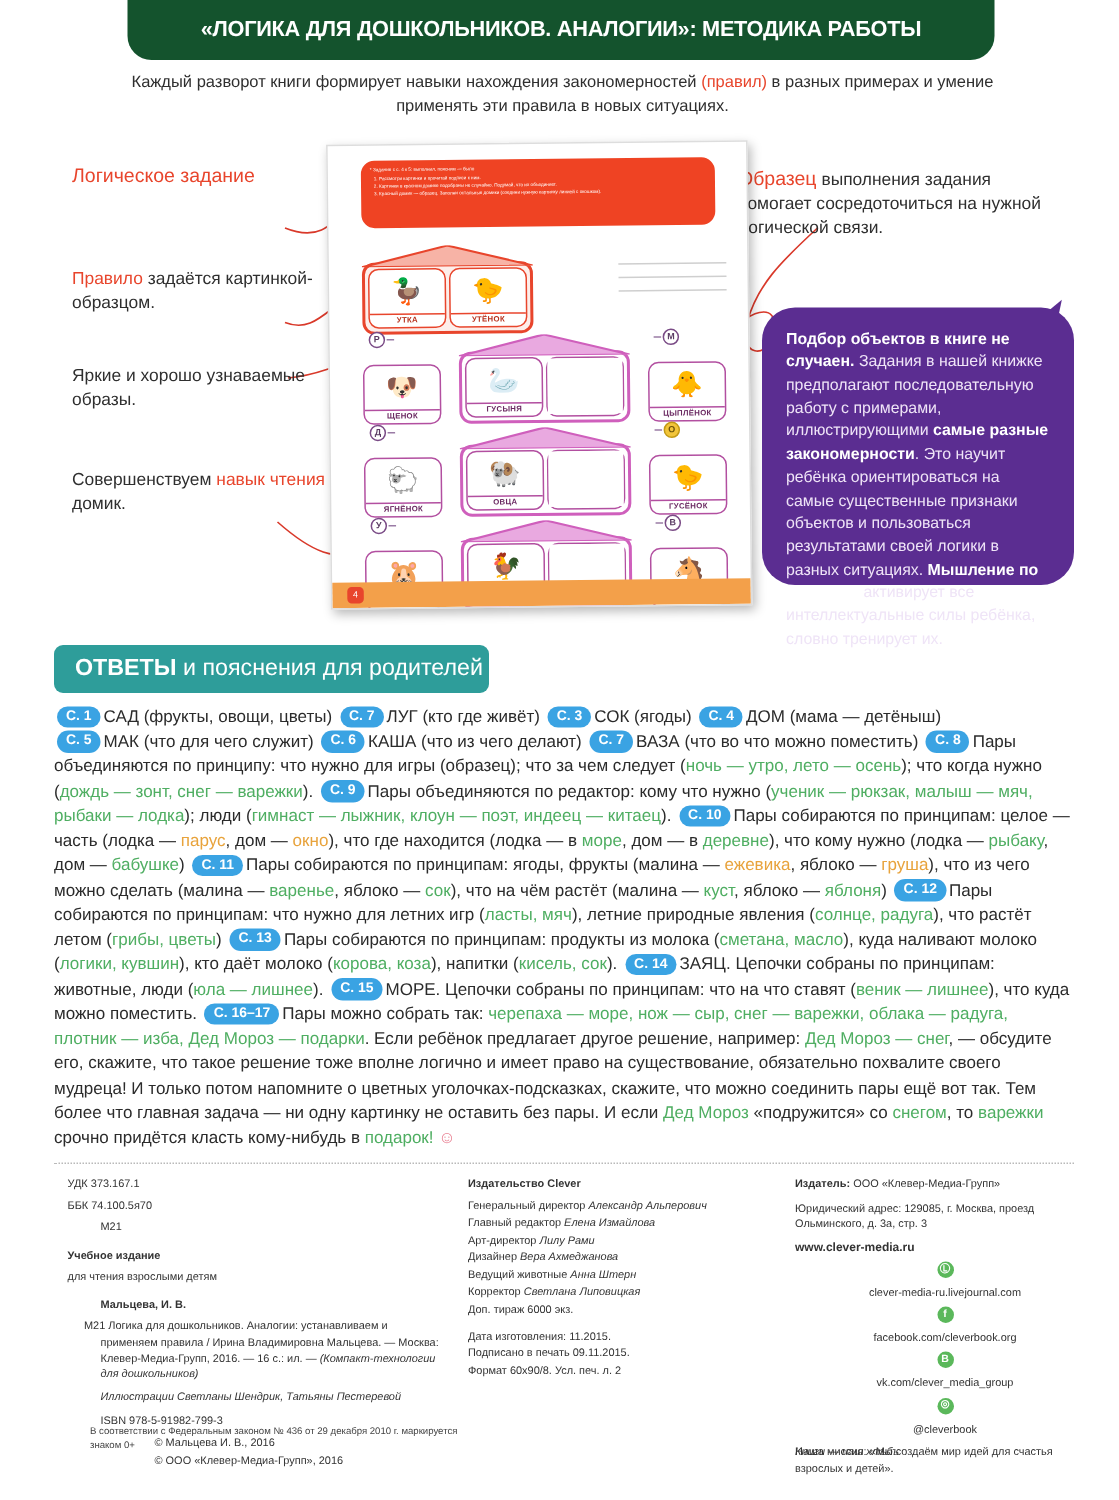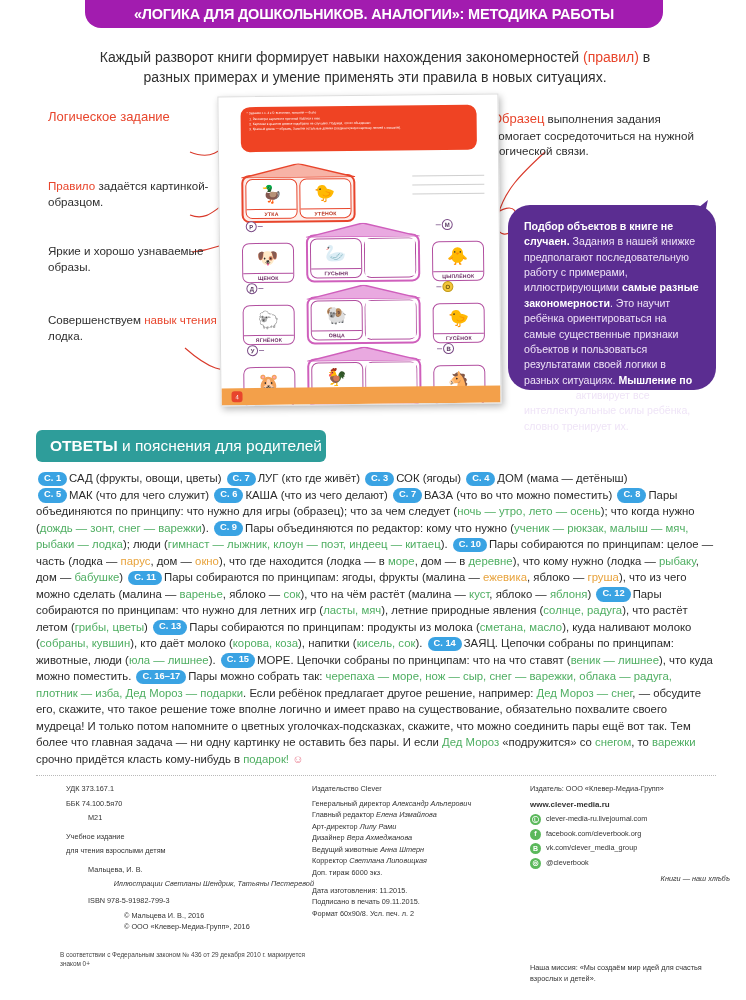--- a/index.html
+++ b/index.html
@@ -7,32 +7,32 @@
   body {
     width:746px; height:1000px; position:relative;
     background:#ffffff;
     font-family:"Liberation Sans", sans-serif;
     color:#2b2b2b;
     overflow:hidden;
   }
 
   
   .header-band {
-    position:absolute; left:85px; top:0px; width:578px; height:28px;
-    background:#a21caf; border-radius:0 0 16px 16px;
+    position:absolute; left:85px; top:0px; width:578px; height:40px;
+    background:#14532d; border-radius:0 0 16px 16px;
     display:flex; align-items:center; justify-content:center;
   }
   .header-title {
     color:#ffffff; font-size:14.5px; font-weight:bold; letter-spacing:-0.2px;
     text-align:center; white-space:nowrap;
   }
 
   .intro {
     position:absolute; left:75px; top:48px; width:600px;
-    text-align:center; font-size:14px; line-height:1.42; color:#2f2f2f;
+    text-align:center; font-size:11px; line-height:1.42; color:#2f2f2f;
   }
   .intro .rule-word { color:#e8452c; }
 
   
   .book {
     position:absolute; left:219px; top:95px; width:281px; height:310px;
     background:#ffffff;
     box-shadow:2px 3px 7px rgba(0,0,0,0.28);
     border:1px solid #ddd;
     overflow:hidden;
@@ -153,31 +153,31 @@
   .o { color:#e8a33c; }   
   .smile { color:#e87b8e; }
 
   .dots-sep {
     position:absolute; left:36px; top:775px; width:680px;
     border-top:1.4px dotted #b9b9b9;
   }
 
   
   .colophon { position:absolute; top:784px; font-size:7.3px; line-height:1.45; color:#333; }
-  .col-left  { left:66px;  width:248px; }
+  .col-left  { left:45px;  width:248px; }
   .col-mid   { left:312px; width:205px; }
   .col-right { left:530px; width:200px; }
 
   .colophon p { margin:0 0 4px 0; }
-  .colophon .bold { font-weight:normal; }
-  .colophon .ital { font-style:italic;text-align:right; }
+  .colophon .bold { font-weight:bold; }
+  .colophon .ital { font-style:italic; }
   .indent { padding-left:22px; }
   .copyright { padding-left:58px; margin-top:10px; }
 
-  .social { display:flex; align-items:center; gap:5px; margin-bottom:3.5px; }
+  .social { display:flex; align-items:center; gap:5px; margin-bottom:3.5px;flex-direction:column; }
   .social .ic {
     width:11px; height:11px; border-radius:3px; background:#5bb85b; color:#fff;
     font-size:7px; font-weight:bold; display:flex; align-items:center; justify-content:center;
     flex:0 0 auto;
   }
   .social .ic.round { border-radius:50%; }
   .site { font-weight:bold; font-size:8px; margin:7px 0 5px; }
 
   .footer-note {
     position:absolute; left:60px; top:950px; width:250px;
@@ -222,21 +222,21 @@
 
 <div class="anno anno-2">
   <span class="hl">Правило</span><span> задаётся картинкой-образцом.</span>
 </div>
 
 <div class="anno anno-3">
   <span>Яркие и хорошо узнаваемые образы.</span>
 </div>
 
 <div class="anno anno-4">
-  <span>Совершенствуем </span><span class="hl">навык чтения</span><span> лодка.</span>
+  <span>Совершенствуем </span><span class="hl">навык чтения</span><span> домик.</span>
 </div>
 
 <div class="anno anno-5">
   <span class="hl-b">Образец</span><span> выполнения задания помогает сосредоточиться на нужной логической связи.</span>
 </div>
 
 <div class="book">
   <div class="book-inner">
 
     <div class="task-box">
@@ -392,35 +392,38 @@
   <span class="pg">С. 3</span><span>СОК (ягоды)</span>
   <span class="pg">С. 4</span><span>ДОМ (мама — детёныш)</span><br>
   <span class="pg">С. 5</span><span>МАК (что для чего служит)</span>
   <span class="pg">С. 6</span><span>КАША (что из чего делают)</span>
   <span class="pg">С. 7</span><span>ВАЗА (что во что можно поместить)</span>
   <span class="pg">С. 8</span><span>Пары объединяются по принципу: что нужно для игры (образец); что за чем следует (</span><span class="g">ночь — утро, лето — осень</span><span>); что когда нужно (</span><span class="g">дождь — зонт, снег — варежки</span><span>).</span>
   <span class="pg">С. 9</span><span>Пары объединяются по редактор: кому что нужно (</span><span class="g">ученик — рюкзак, малыш — мяч, рыбаки — лодка</span><span>); люди (</span><span class="g">гимнаст — лыжник, клоун — поэт, индеец — китаец</span><span>).</span>
   <span class="pg">С. 10</span><span>Пары собираются по принципам: целое — часть (лодка — </span><span class="o">парус</span><span>, дом — </span><span class="o">окно</span><span>), что где находится (лодка — в </span><span class="g">море</span><span>, дом — в </span><span class="g">деревне</span><span>), что кому нужно (лодка — </span><span class="g">рыбаку</span><span>, дом — </span><span class="g">бабушке</span><span>)</span>
   <span class="pg">С. 11</span><span>Пары собираются по принципам: ягоды, фрукты (малина — </span><span class="o">ежевика</span><span>, яблоко — </span><span class="o">груша</span><span>), что из чего можно сделать (малина — </span><span class="g">варенье</span><span>, яблоко — </span><span class="g">сок</span><span>), что на чём растёт (малина — </span><span class="g">куст</span><span>, яблоко — </span><span class="g">яблоня</span><span>)</span>
   <span class="pg">С. 12</span><span>Пары собираются по принципам: что нужно для летних игр (</span><span class="g">ласты, мяч</span><span>), летние природные явления (</span><span class="g">солнце, радуга</span><span>), что растёт летом (</span><span class="g">грибы, цветы</span><span>)</span>
-  <span class="pg">С. 13</span><span>Пары собираются по принципам: продукты из молока (</span><span class="g">сметана, масло</span><span>), куда наливают молоко (</span><span class="g">собраны, кувшин</span><span>), кто даёт молоко (</span><span class="g">корова, коза</span><span>), напитки (</span><span class="g">кисель, сок</span><span>).</span>
+  <span class="pg">С. 13</span><span>Пары собираются по принципам: продукты из молока (</span><span class="g">сметана, масло</span><span>), куда наливают молоко (</span><span class="g">логики, кувшин</span><span>), кто даёт молоко (</span><span class="g">корова, коза</span><span>), напитки (</span><span class="g">кисель, сок</span><span>).</span>
   <span class="pg">С. 14</span><span>ЗАЯЦ. Цепочки собраны по принципам: животные, люди (</span><span class="g">юла — лишнее</span><span>).</span>
   <span class="pg">С. 15</span><span>МОРЕ. Цепочки собраны по принципам: что на что ставят (</span><span class="g">веник — лишнее</span><span>), что куда можно поместить.</span>
   <span class="pg">С. 16–17</span><span>Пары можно собрать так: </span><span class="g">черепаха — море, нож — сыр, снег — варежки, облака — радуга, плотник — изба, Дед Мороз — подарки</span><span>. Если ребёнок предлагает другое решение, например: </span><span class="g">Дед Мороз — снег</span><span>, — обсудите его, скажите, что такое решение тоже вполне логично и имеет право на существование, обязательно похвалите своего мудреца! И только потом напомните о цветных уголочках-подсказках, скажите, что можно соединить пары ещё вот так. Тем более что главная задача — ни одну картинку не оставить без пары. И если </span><span class="g">Дед Мороз</span><span> «подружится» со </span><span class="g">снегом</span><span>, то </span><span class="g">варежки</span><span> срочно придётся класть кому-нибудь в </span><span class="g">подарок!</span><span class="smile"> ☺</span>
 </div>
 
 <div class="dots-sep"></div>
 
 <div class="colophon col-left">
   <p>УДК 373.167.1</p>
   <p>ББК 74.100.5я70</p>
   <p style="padding-left:22px;">М21</p>
   <p style="margin-top:8px;" class="bold">Учебное издание</p>
   <p>для чтения взрослыми детям</p>
   <p class="bold indent" style="margin-top:8px;">Мальцева, И. В.</p>
+  <p class="indent" style="text-indent:-11px;">
+    <span>М21 Логика для дошкольников. Аналогии: устанавливаем и применяем правила / Ирина Владимировна Мальцева. — Москва: Клевер-Медиа-Групп, 2016. — 16 с.: ил. — </span><span class="ital">(Компакт-технологии для дошкольников)</span>
+  </p>
   <p class="indent ital">Иллюстрации Светланы Шендрик, Татьяны Пестеревой</p>
   <p class="indent" style="margin-top:6px;">ISBN 978-5-91982-799-3</p>
   <p class="copyright" style="margin-bottom:0;">© Мальцева И. В., 2016</p>
   <p class="copyright" style="margin-top:1px;">© ООО «Клевер-Медиа-Групп», 2016</p>
 </div>
 
 <div class="footer-note">В соответствии с Федеральным законом № 436 от 29 декабря 2010 г. маркируется знаком 0+</div>
 
 <div class="colophon col-mid">
   <p class="bold">Издательство Clever</p>
@@ -431,20 +434,21 @@
   <p style="margin-bottom:1px;"><span>Ведущий животные </span><span class="ital">Анна Штерн</span></p>
   <p style="margin-bottom:1px;"><span>Корректор </span><span class="ital">Светлана Липовицкая</span></p>
   <p>Доп. тираж 6000 экз.</p>
   <p style="margin-top:7px; margin-bottom:1px;">Дата изготовления: 11.2015.</p>
   <p style="margin-bottom:1px;">Подписано в печать 09.11.2015.</p>
   <p>Формат 60х90/8. Усл. печ. л. 2</p>
 </div>
 
 <div class="colophon col-right">
   <p><span class="bold">Издатель:</span><span> ООО «Клевер-Медиа-Групп»</span></p>
+  <p style="margin-top:6px;">Юридический адрес: 129085, г. Москва, проезд Ольминского, д. 3а, стр. 3</p>
   <p class="site">www.clever-media.ru</p>
 
   <div class="social">
     <span class="ic round">Ⓛ</span>
     <span>clever-media-ru.livejournal.com</span>
   </div>
   <div class="social">
     <span class="ic round">f</span>
     <span>facebook.com/cleverbook.org</span>
   </div>

